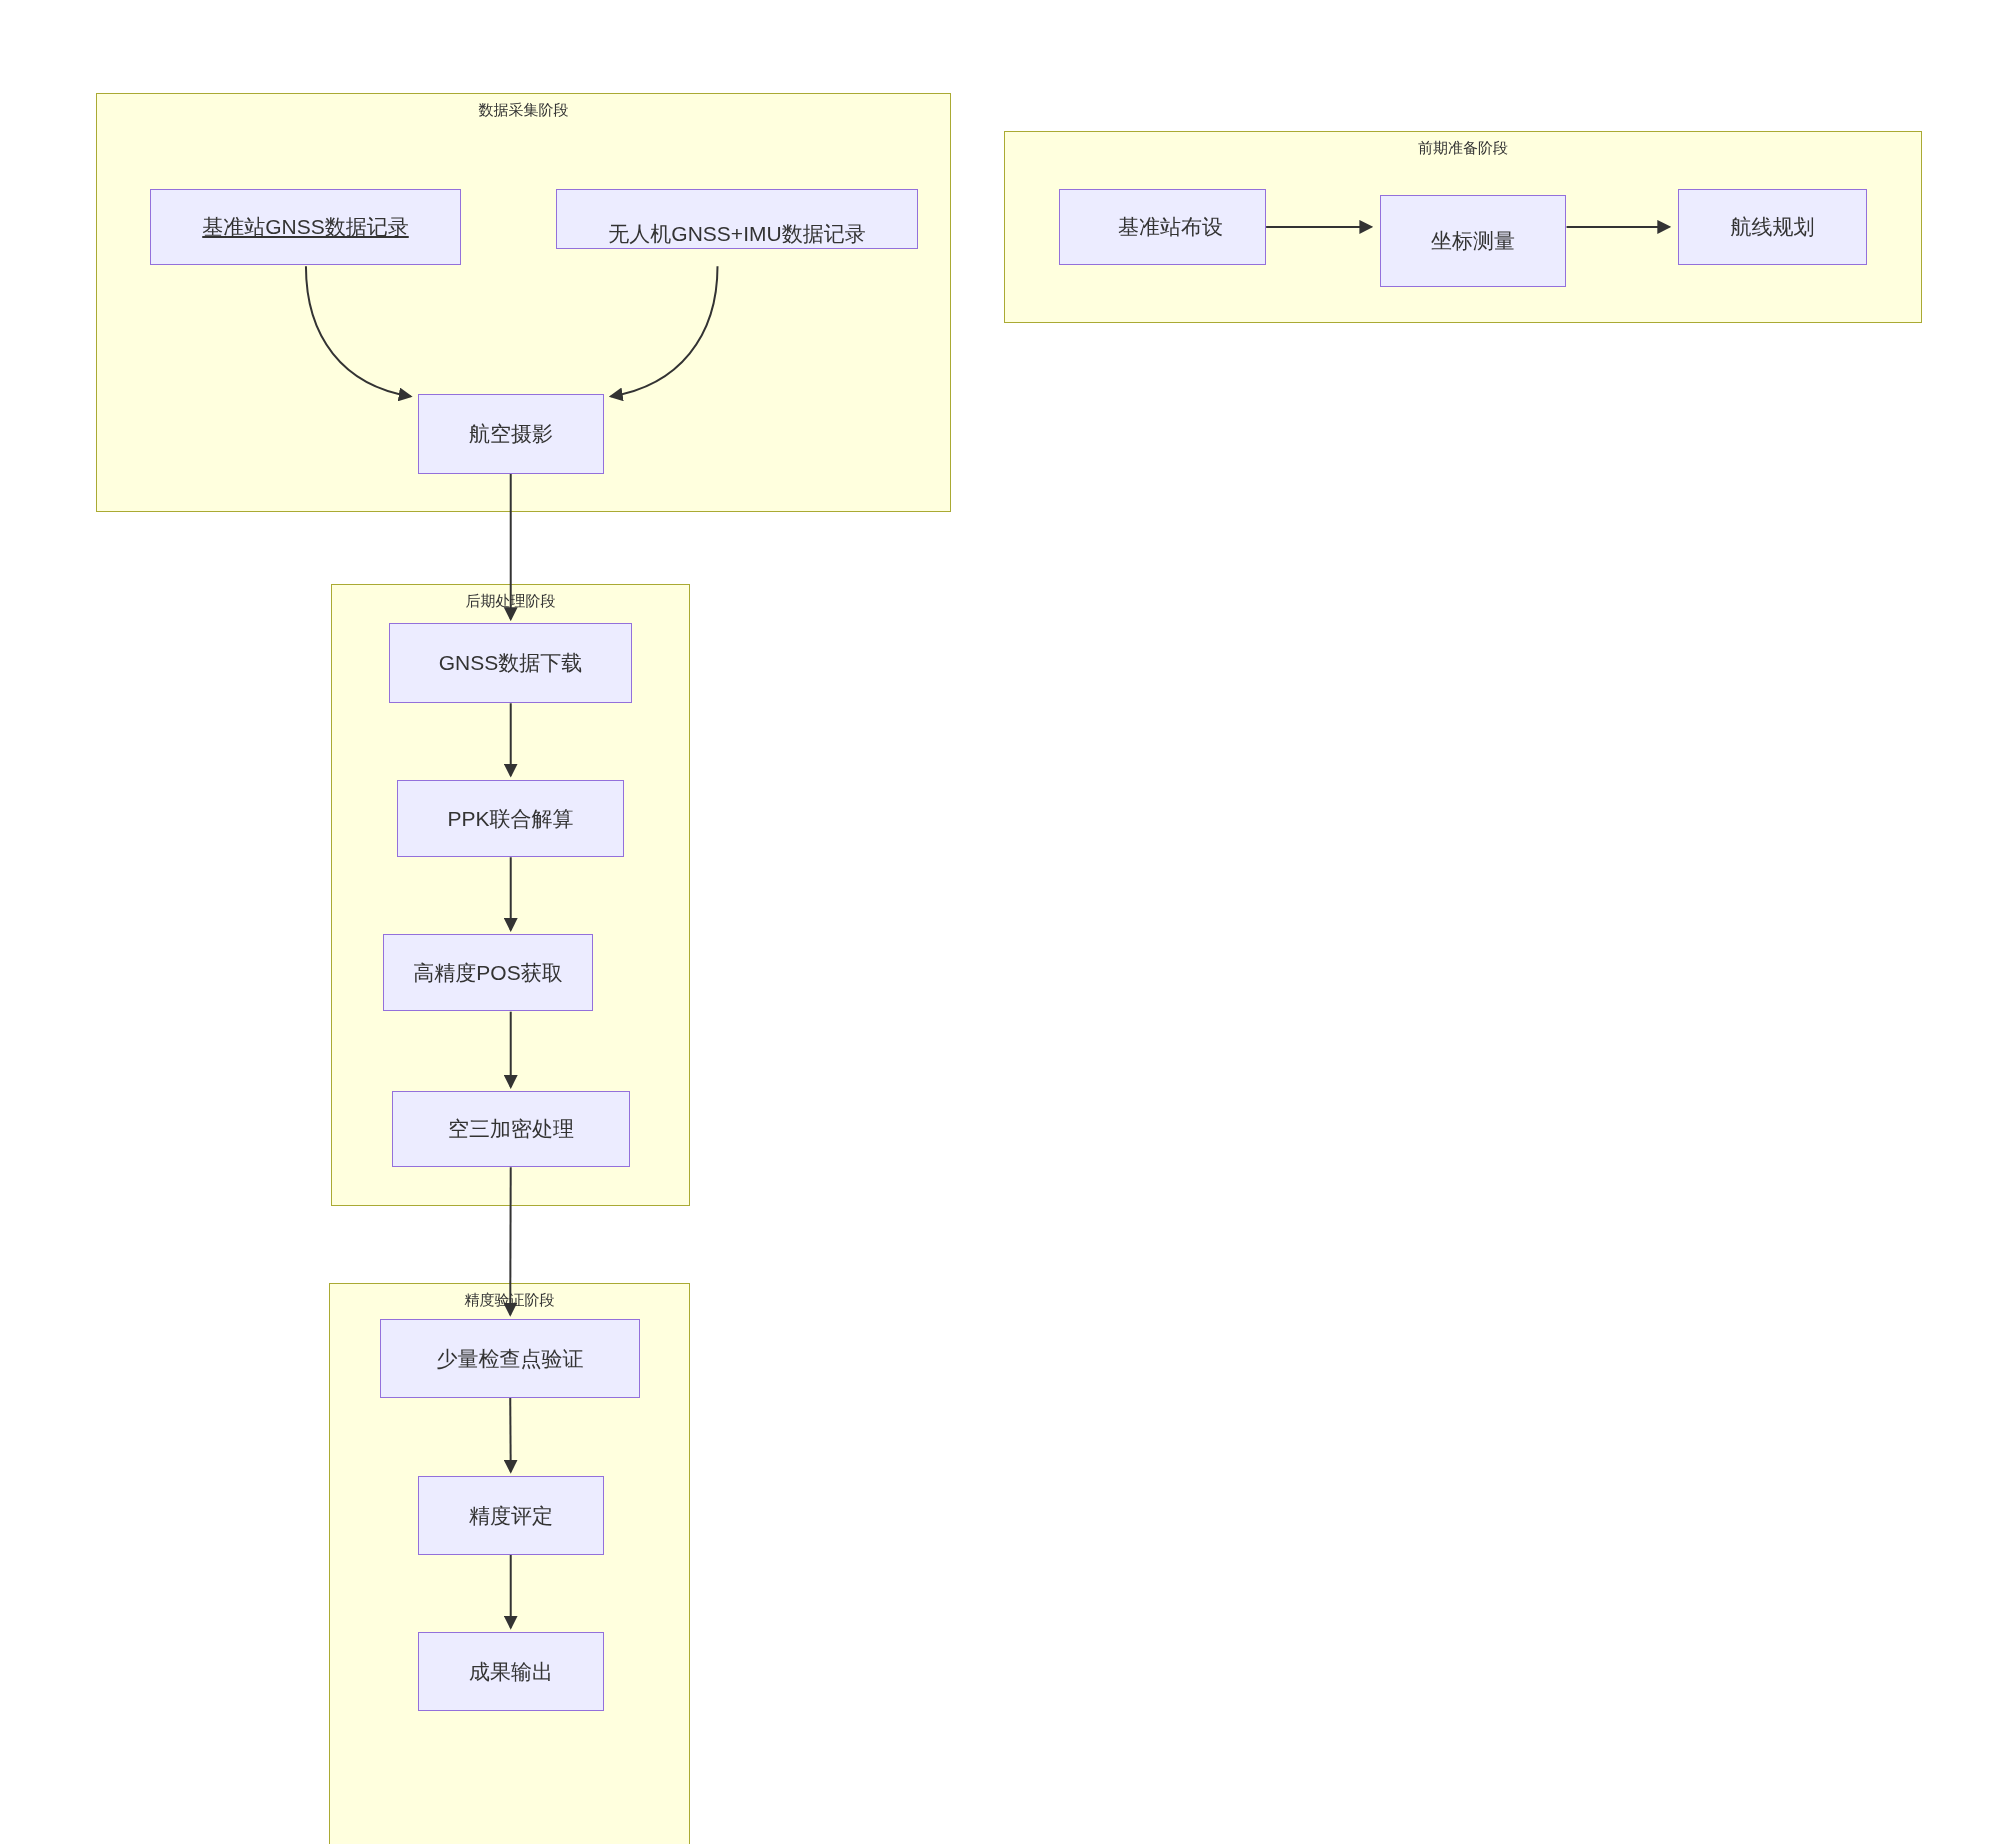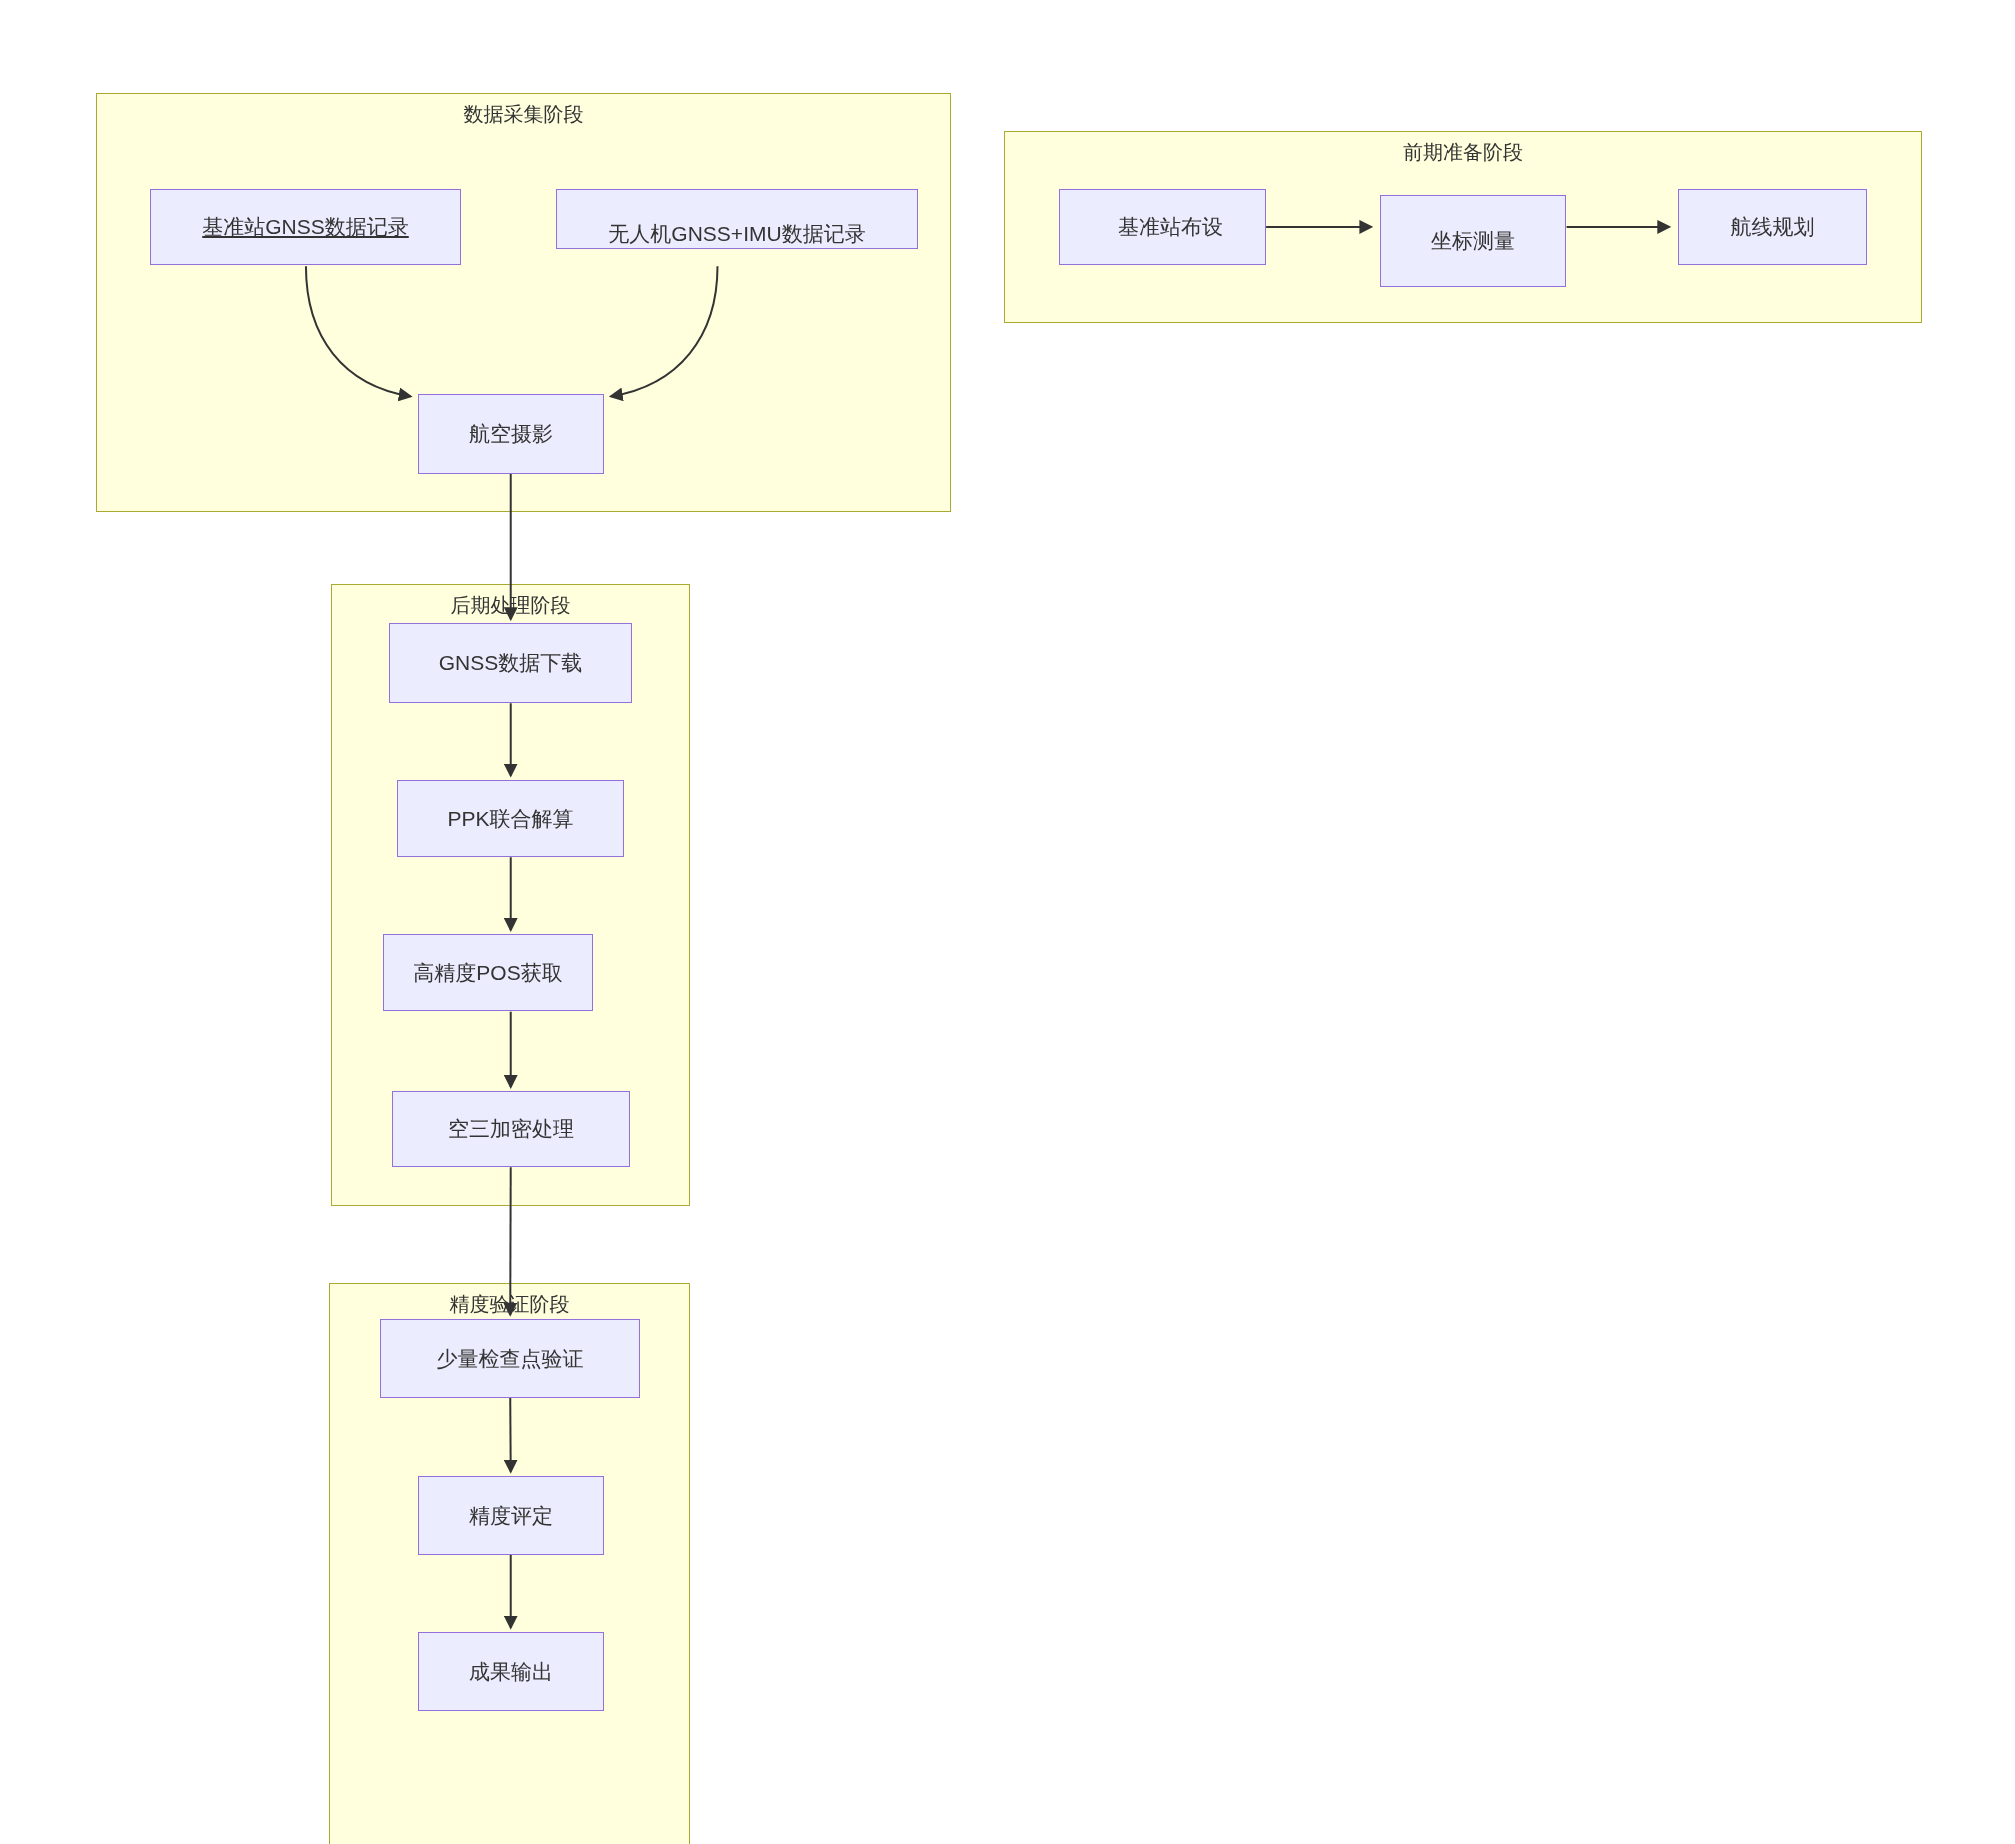--- a/index.html
+++ b/index.html
@@ -24,21 +24,21 @@
     position: absolute;
     background: var(--cluster-fill);
     border: 1.5px solid var(--cluster-border);
   }
   .cluster-title {
     position: absolute;
     top: 7px;
     left: 0;
     width: 100%;
     text-align: center;
-    font-size: 20px;
+    font-size: 15px;
     color: var(--text-color);
     white-space: nowrap;
   }
   .node {
     position: absolute;
     background: var(--node-fill);
     border: 1.5px solid var(--node-border);
     display: flex;
     align-items: center;
     justify-content: center;

